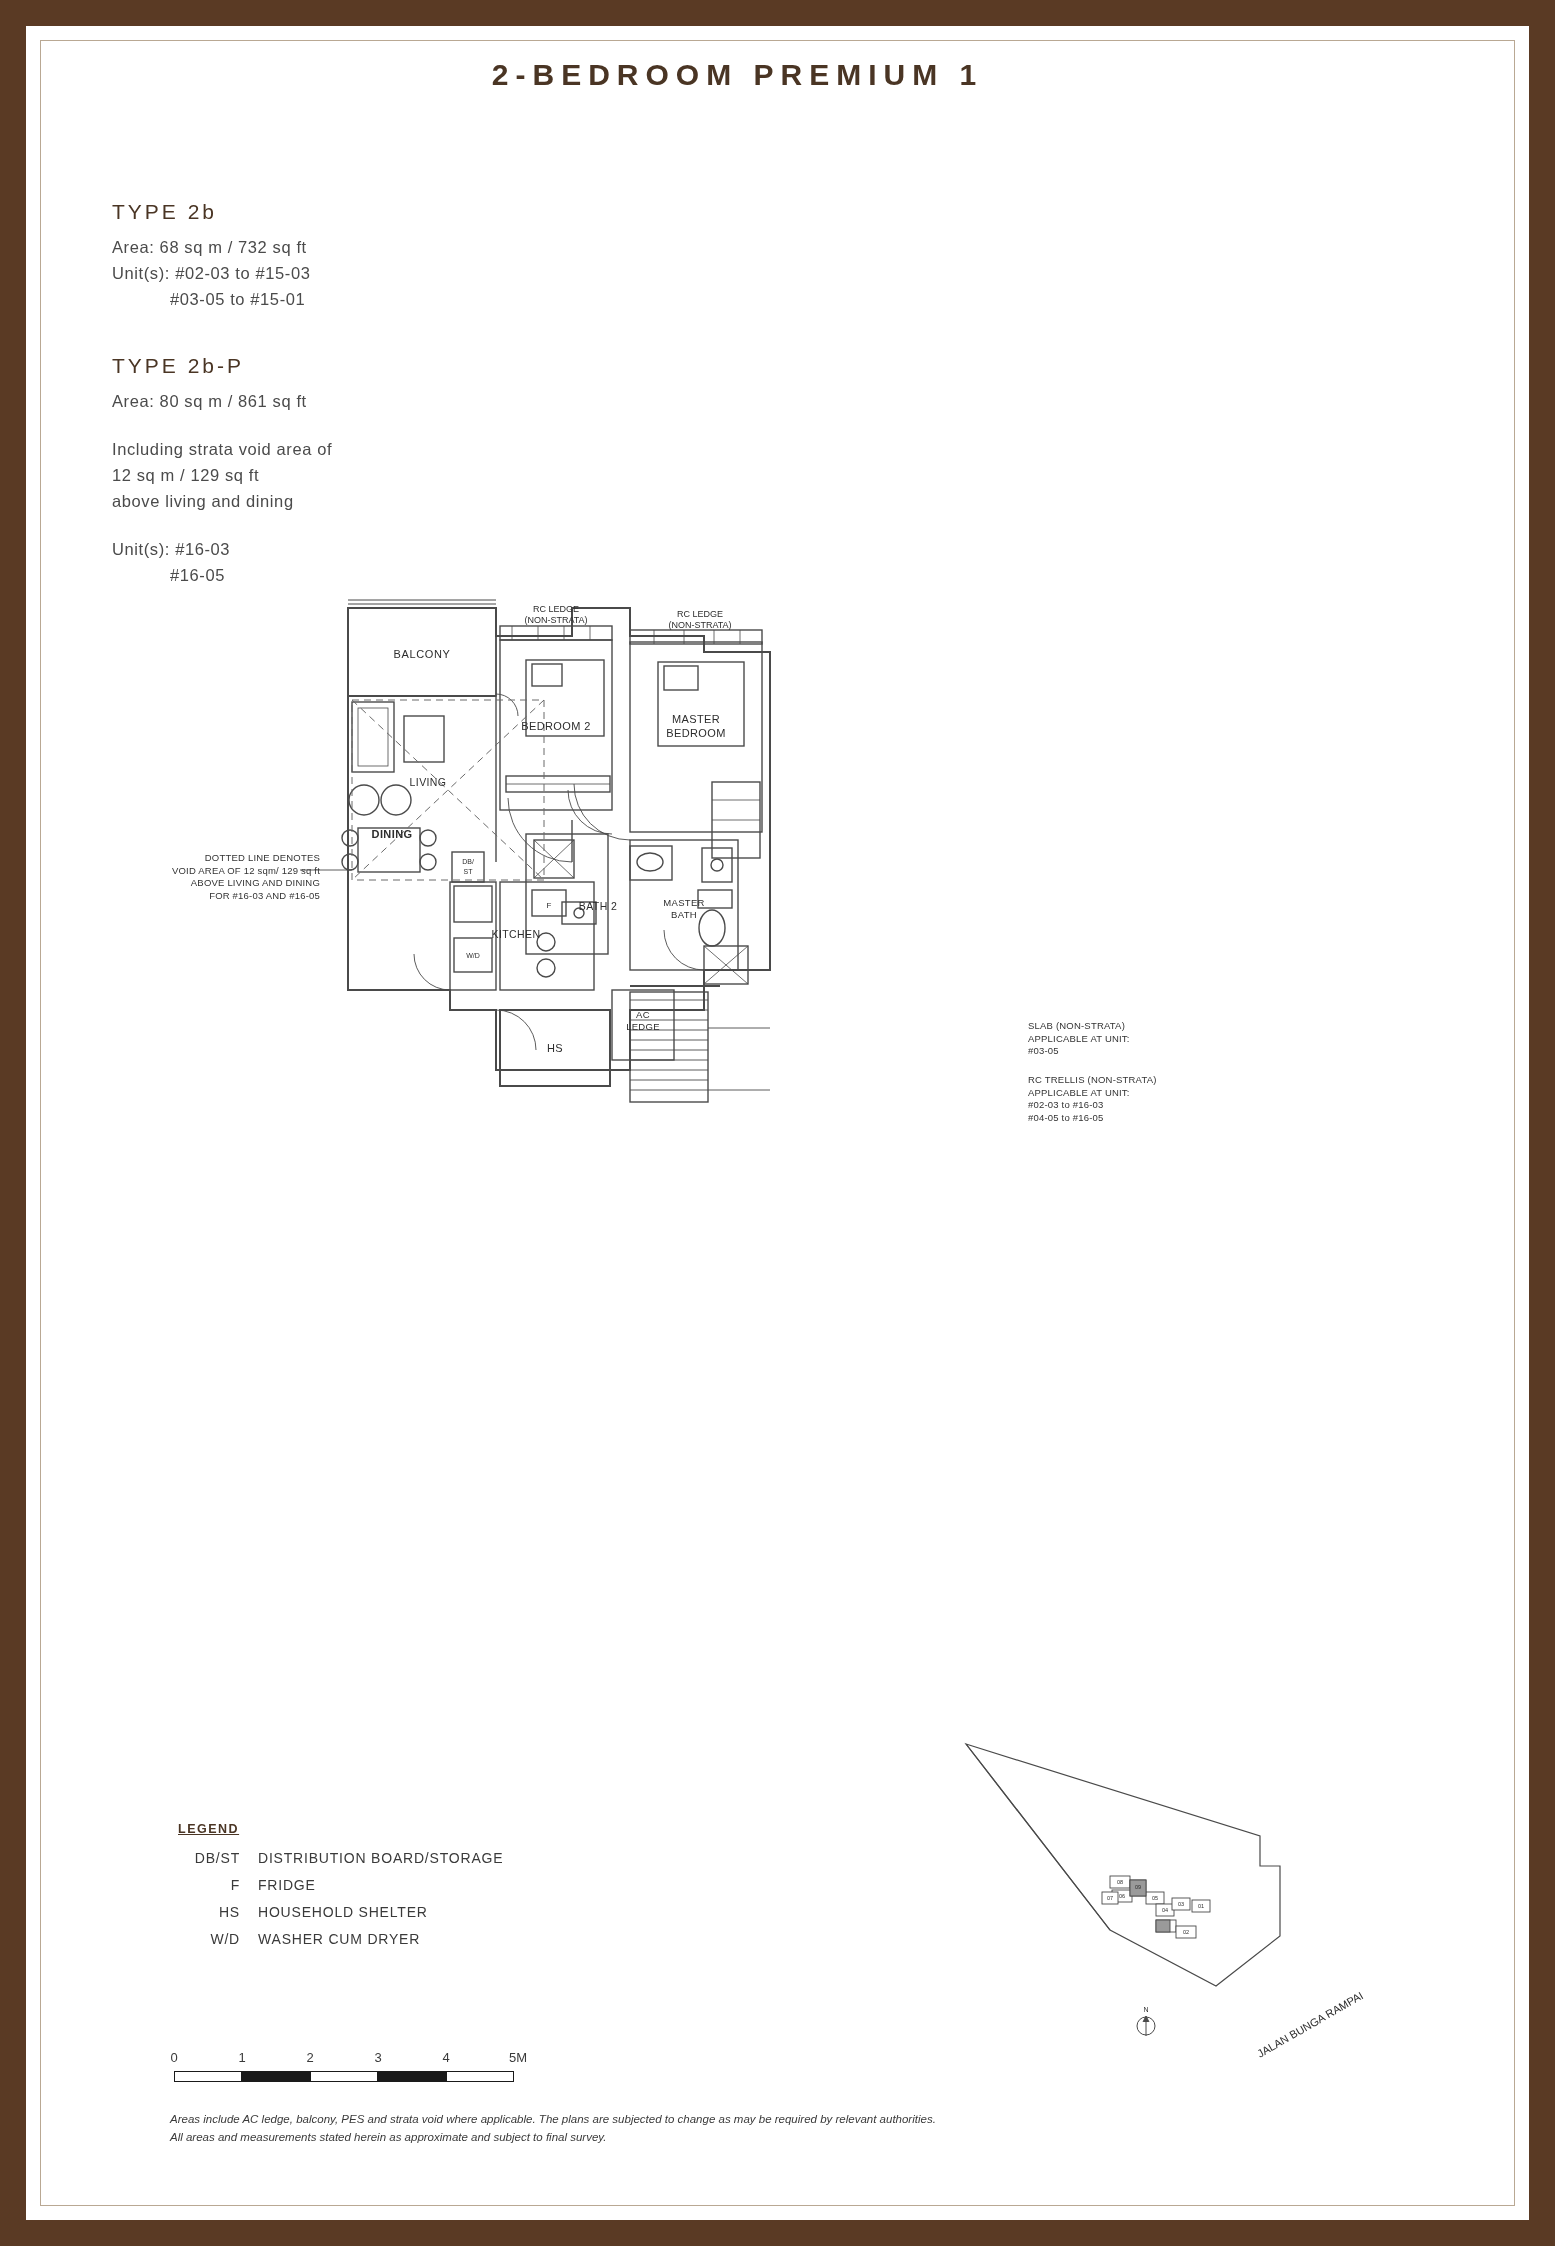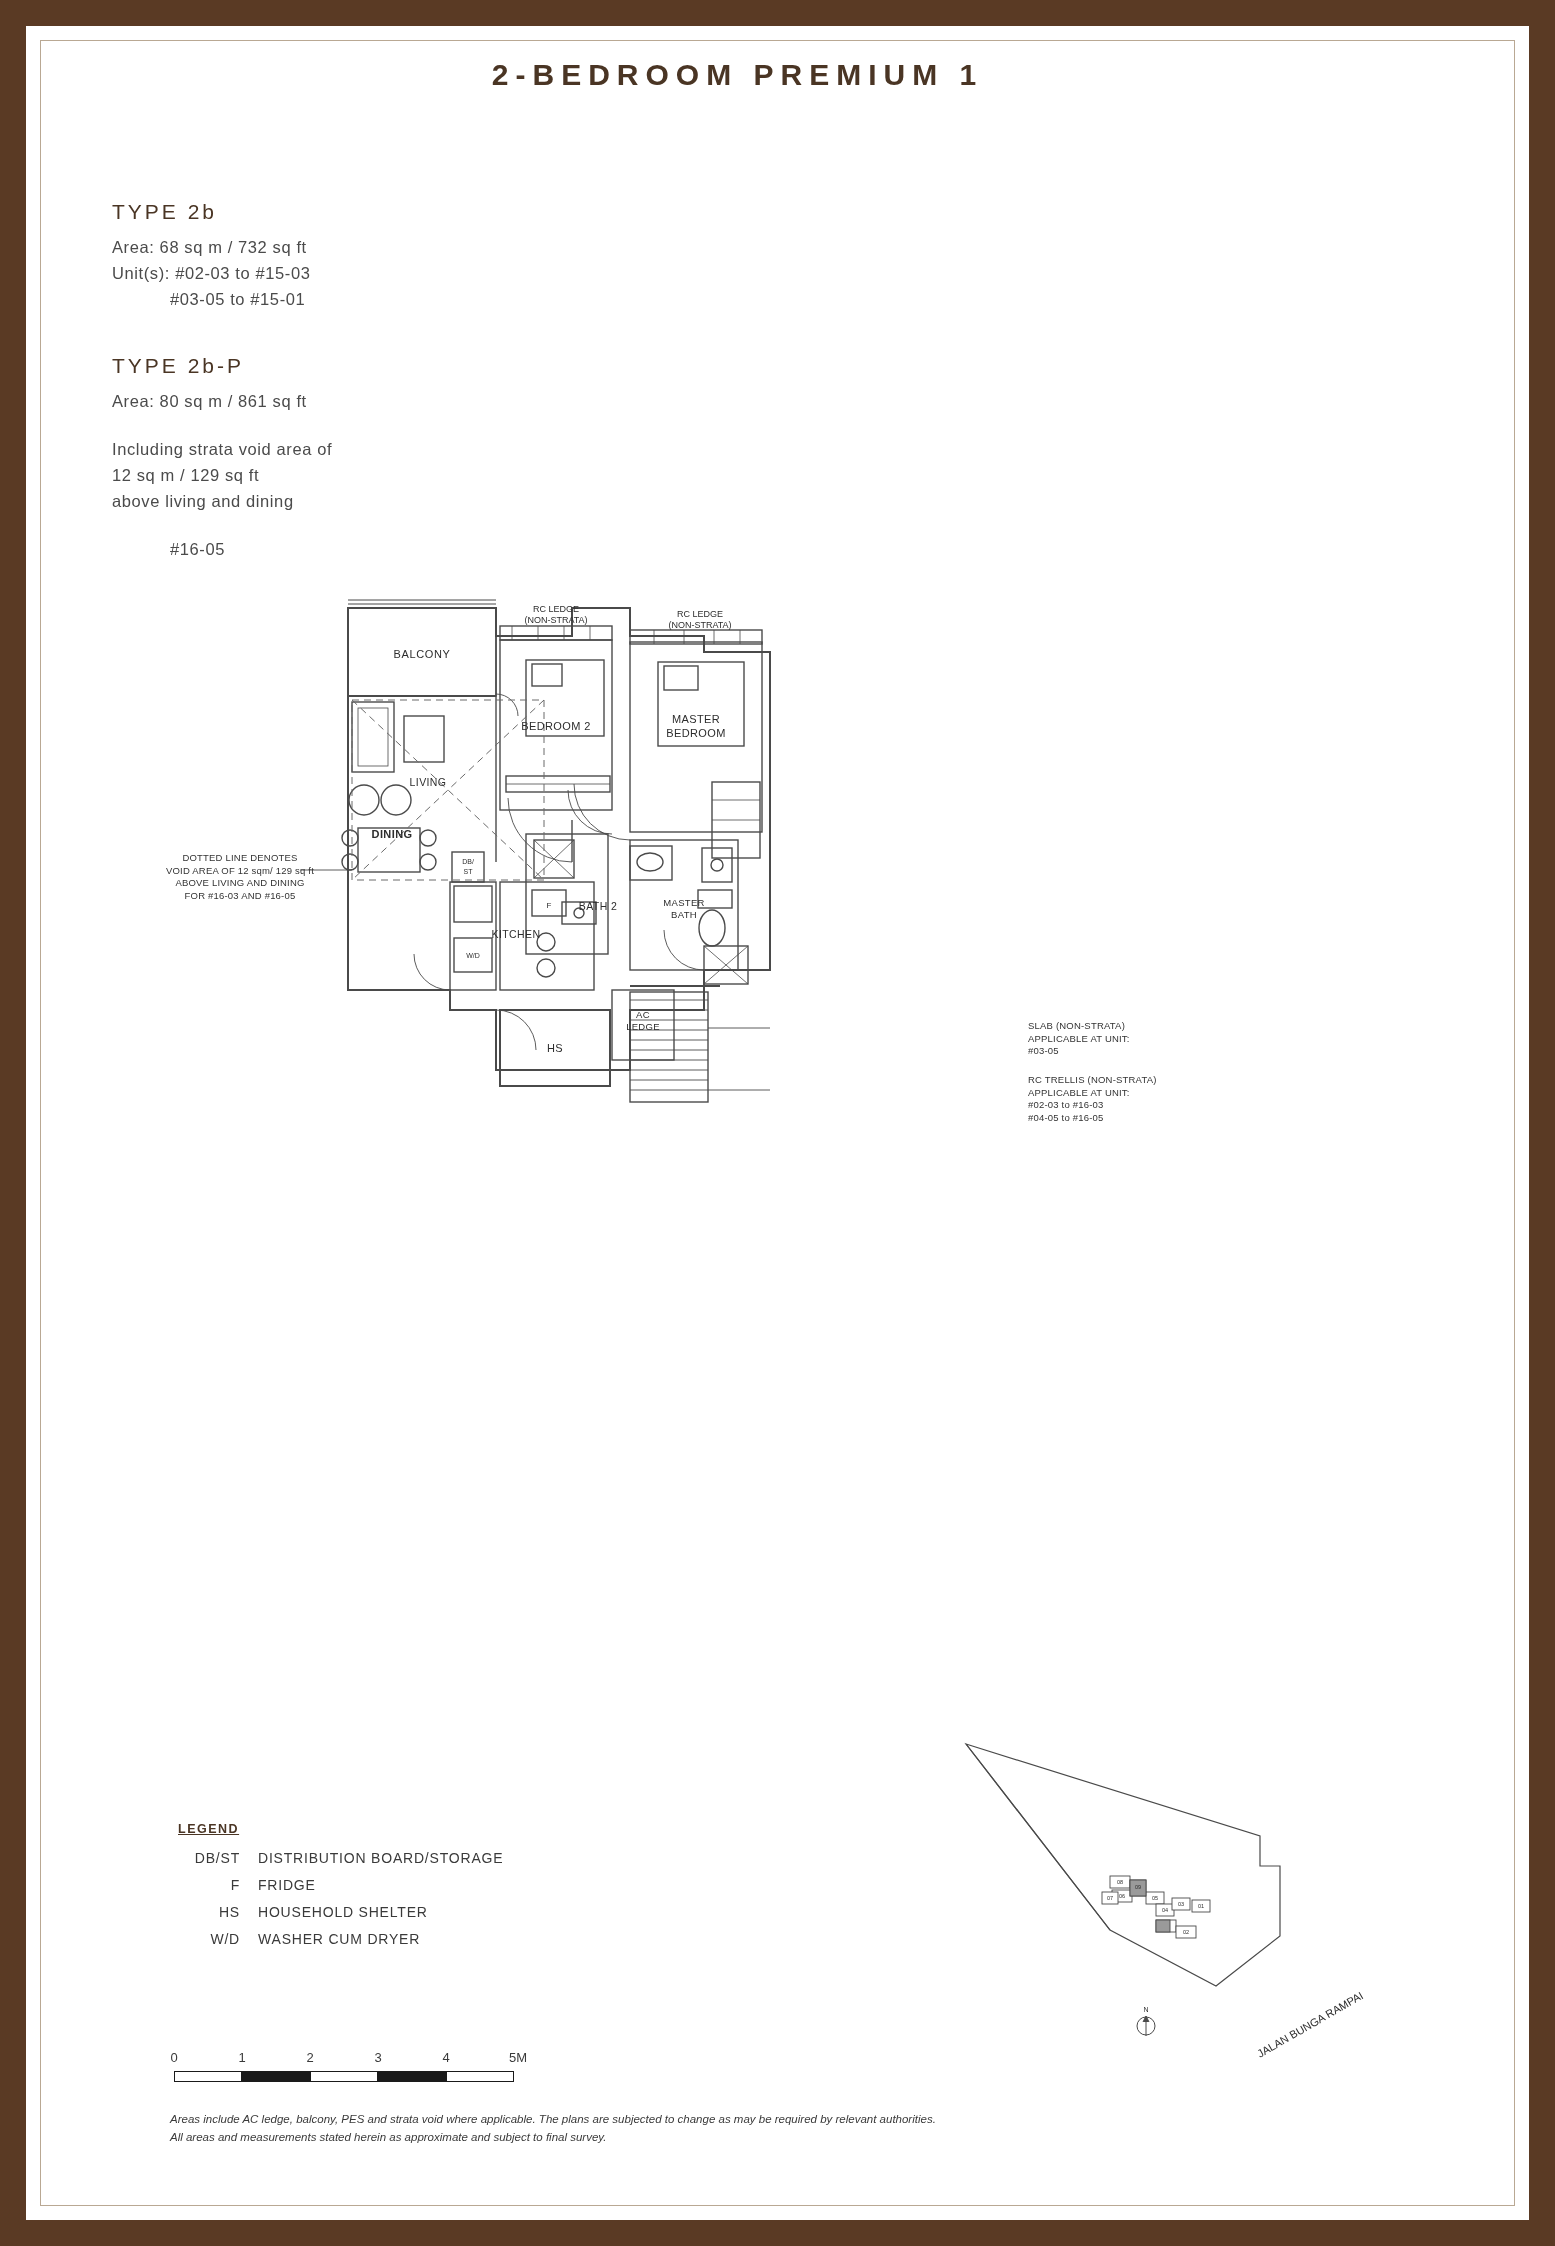--- a/index.html
+++ b/index.html
@@ -45,21 +45,21 @@
   
   .plan{
     position:absolute;left:300px;top:590px;width:760px;height:560px;
   }
   .plan svg{display:block;}
 
   .callout{
     position:absolute;font-size:9.5px;line-height:12.5px;color:#333;
     letter-spacing:0.2px;
   }
-  #callout-void{left:160px;top:852px;width:160px;text-align:center;}
+  #callout-void{left:160px;top:852px;width:160px;text-align:right;}
   #callout-slab{left:1028px;top:1020px;width:200px;}
   #callout-trellis{left:1028px;top:1074px;width:220px;}
 
   
   .legend{position:absolute;left:178px;top:1822px;width:420px;}
   .legend-title{
     font-size:12.5px;letter-spacing:1.5px;color:#4a3524;
     text-decoration:underline;margin-bottom:14px;font-weight:bold;
   }
   .legend-row{display:flex;font-size:14px;letter-spacing:0.8px;margin-bottom:11px;color:#3a3a3a;}
@@ -104,20 +104,21 @@
   <div class="gap"></div>
 
   <div class="block">
     <h2>TYPE  2b-P</h2>
     <div class="line">Area: 80 sq m / 861 sq ft</div>
     <div class="gap-sm"></div>
     <div class="line">Including strata void area of</div>
     <div class="line">12 sq m / 129 sq ft</div>
     <div class="line">above living and dining</div>
     <div class="gap-sm"></div>
+    <div class="line">Unit(s): #16-03</div>
     <div class="line indent">#16-05</div>
   </div>
 </div>
 
 <div class="plan">
 <svg width="760" height="560" viewBox="0 0 760 560" xmlns="http://www.w3.org/2000/svg">
   <g fill="none" stroke="#4a4a4a" stroke-width="1.4">
 
     <rect x="48" y="18" width="148" height="88"></rect>
     <line x1="48" y1="14" x2="196" y2="14" stroke-width="1"></line>

